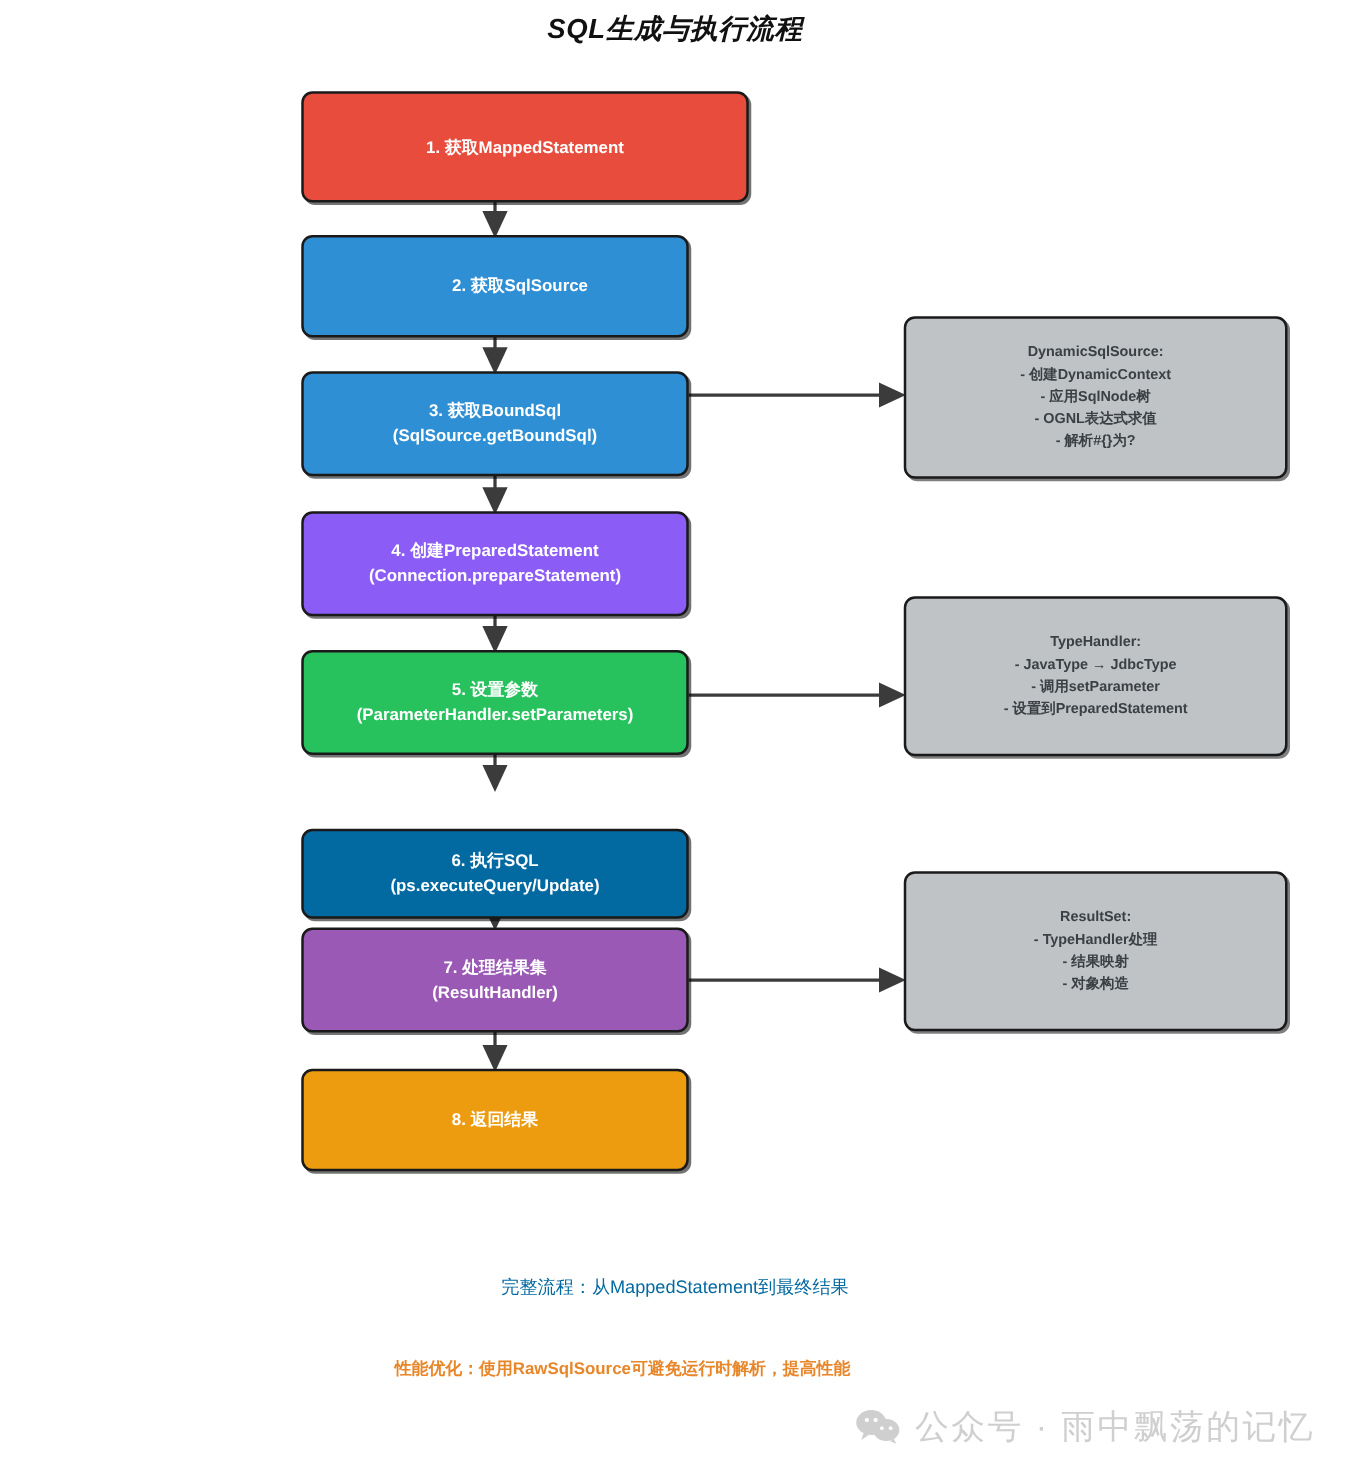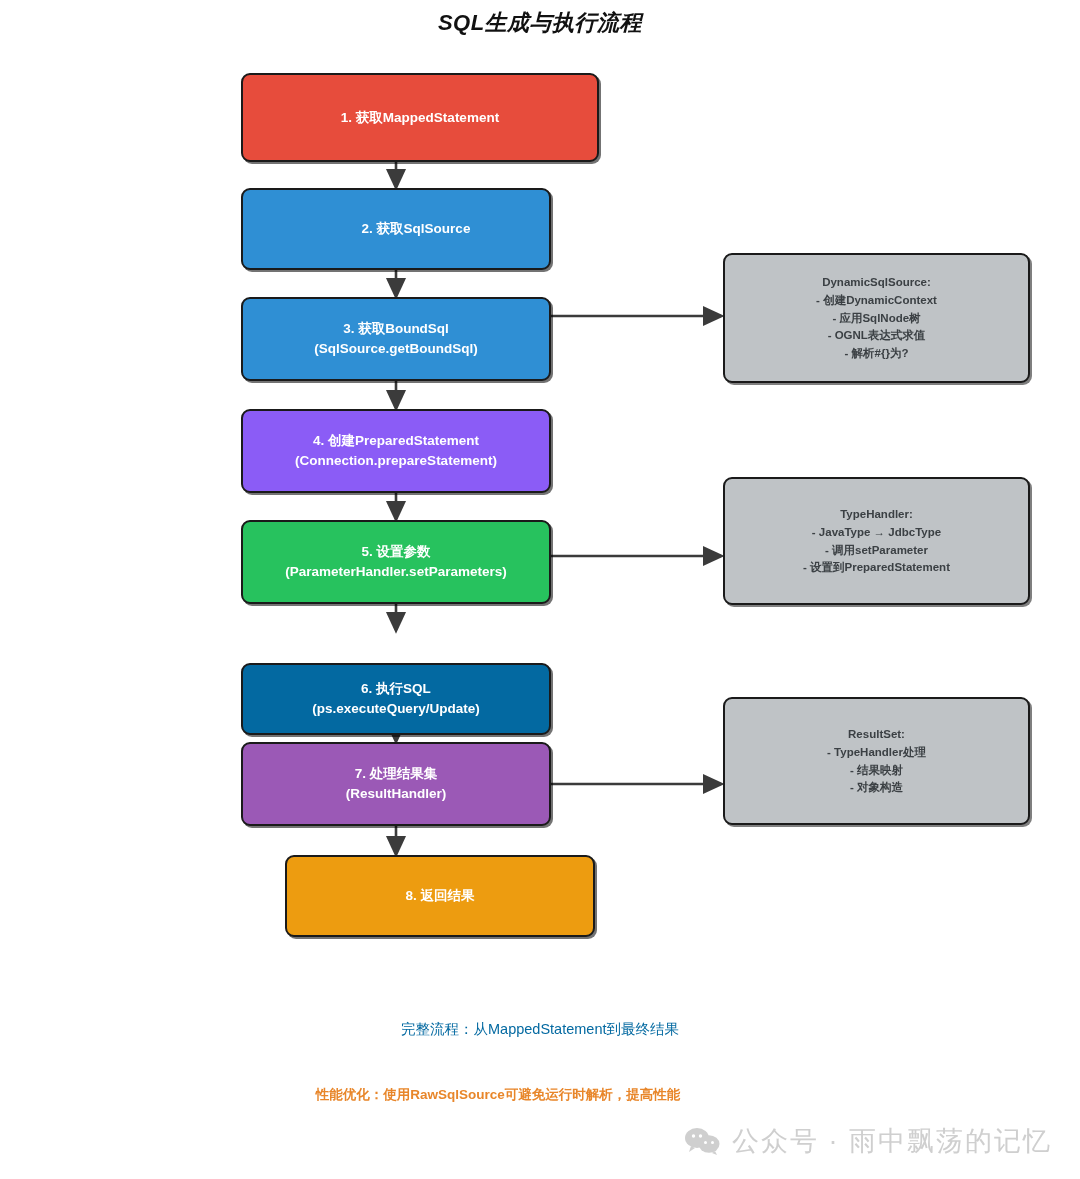--- a/index.html
+++ b/index.html
@@ -153,21 +153,21 @@
         <div class="l2">(ParameterHandler.setParameters)</div>
       </div>
       <div class="node" style="left: 241px; top: 663px; width: 310px; height: 72px; background: #0369a1;">
         <div>6. 执行SQL</div>
         <div class="l2">(ps.executeQuery/Update)</div>
       </div>
       <div class="node" style="left: 241px; top: 742px; width: 310px; height: 84px; background: rgb(155, 89, 182);">
         <div>7. 处理结果集</div>
         <div class="l2">(ResultHandler)</div>
       </div>
-      <div class="node" style="left: 241px; top: 855px; width: 310px; height: 82px; background: rgb(237, 156, 16); margin-left: 44px;">
+      <div class="node" style="left: 241px; top: 855px; width: 310px; height: 82px; background: rgb(237, 156, 16);">
         <div>8. 返回结果</div>
       </div>
     </div>
   <div id="annots-host">
       <div class="side" style="left: 723px; top: 253px; width: 307px; height: 130px;">
         <div class="hd">DynamicSqlSource:</div>
         <div>- 创建DynamicContext</div>
         <div>- 应用SqlNode树</div>
         <div>- OGNL表达式求值</div>
         <div>- 解析#{}为?</div>

